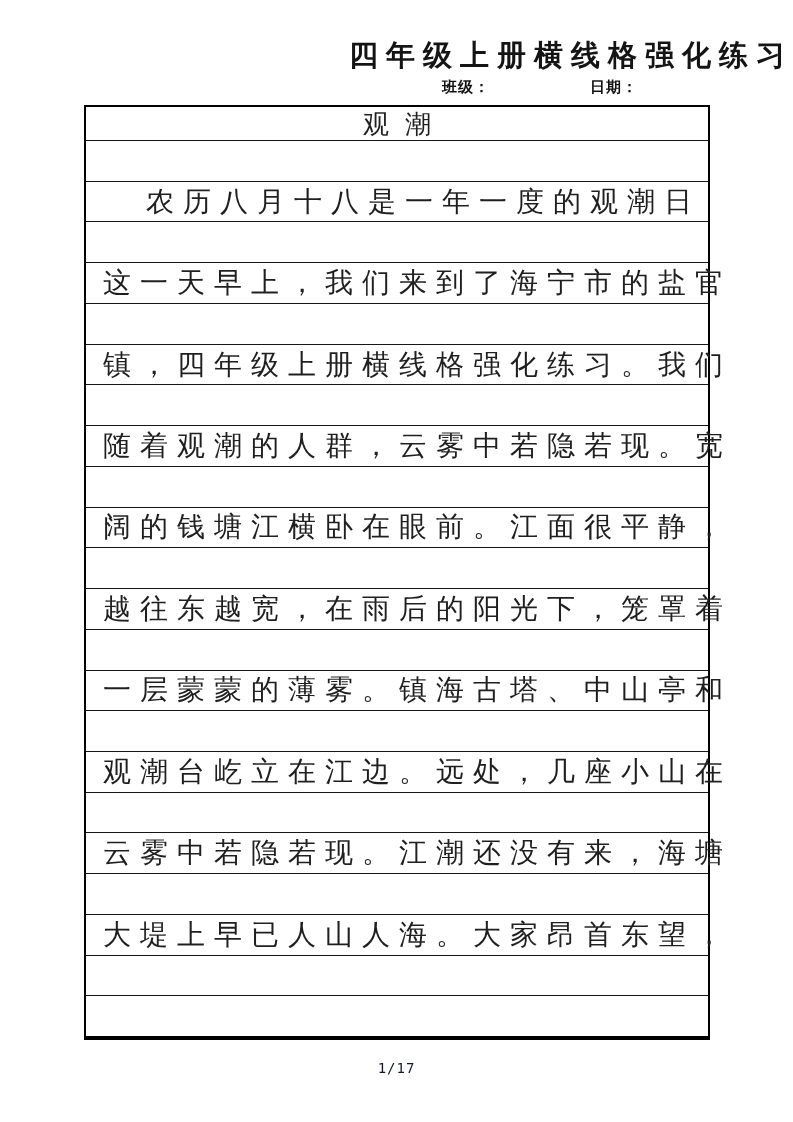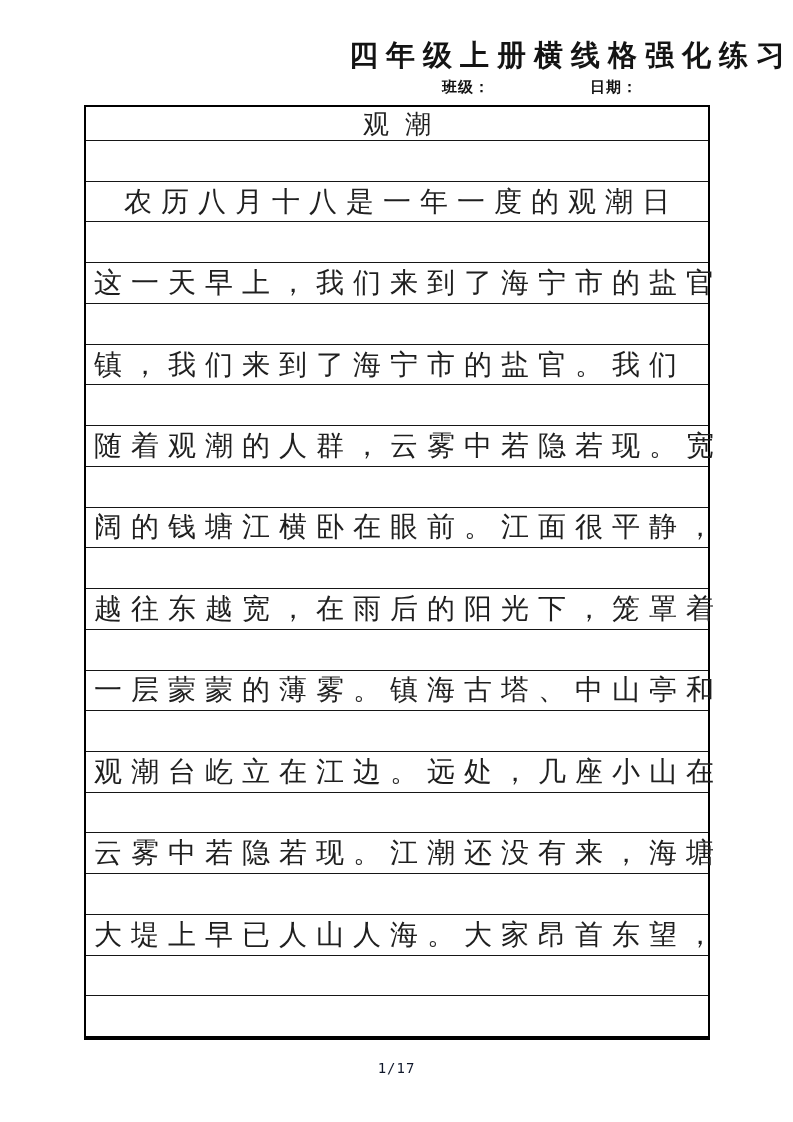--- a/index.html
+++ b/index.html
@@ -67,22 +67,22 @@
     font-size:28px;
     color:var(--ink);
     letter-spacing:9px;
     line-height:1;
   }
   .heading .hand{
     font-size:26px;
     letter-spacing:16px;
     text-indent:16px;
   }
-  .text-cell{padding-left:8px;}
-  .text-cell.indent{padding-left:38px;font-family:Liberation Serif, serif;}
+  .text-cell{padding-left:17px;}
+  .text-cell.indent{padding-left:60px;font-family:Liberation Serif, serif;}
   .page-number{
     position:absolute;
     left:0;top:1060px;width:100%;
     text-align:center;
     font-family:"DejaVu Sans Mono",monospace;
     font-size:14px;
     color:#0f172a;
     letter-spacing:1px;
   }
 </style>
@@ -104,21 +104,21 @@
       <div class="g-row"></div>
       <div class="g-row">
         <span class="hand text-cell indent">农历八月十八是一年一度的观潮日</span>
       </div>
       <div class="g-row"></div>
       <div class="g-row">
         <span class="hand text-cell">这一天早上，我们来到了海宁市的盐官</span>
       </div>
       <div class="g-row"></div>
       <div class="g-row">
-        <span class="hand text-cell">镇，我们来到了海宁市的盐官。我们</span>
+        <span class="hand text-cell">镇，四年级上册横线格强化练习。我们</span>
       </div>
       <div class="g-row"></div>
       <div class="g-row">
         <span class="hand text-cell">随着观潮的人群，云雾中若隐若现。宽</span>
       </div>
       <div class="g-row"></div>
       <div class="g-row">
         <span class="hand text-cell">阔的钱塘江横卧在眼前。江面很平静，</span>
       </div>
       <div class="g-row"></div>

